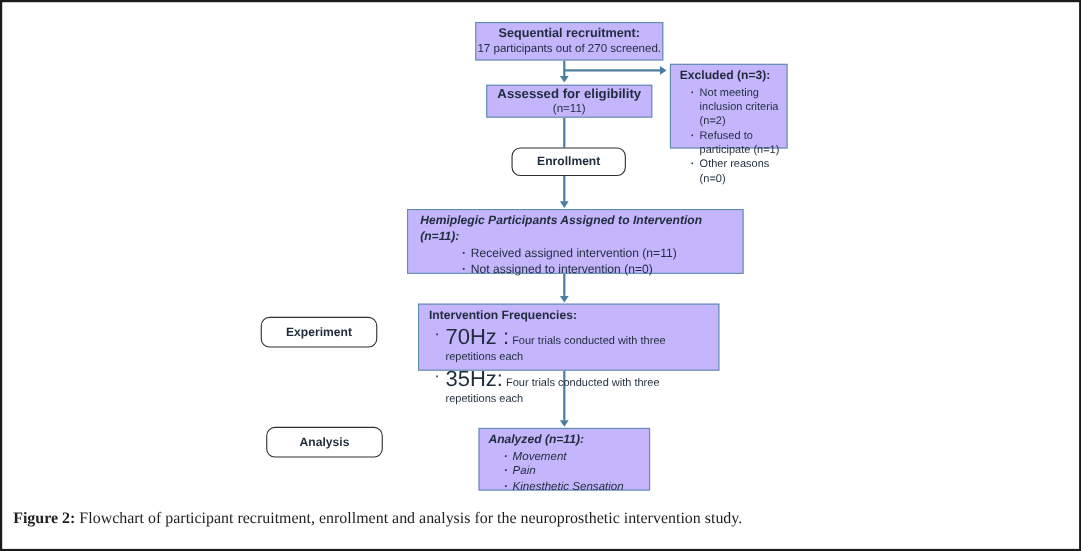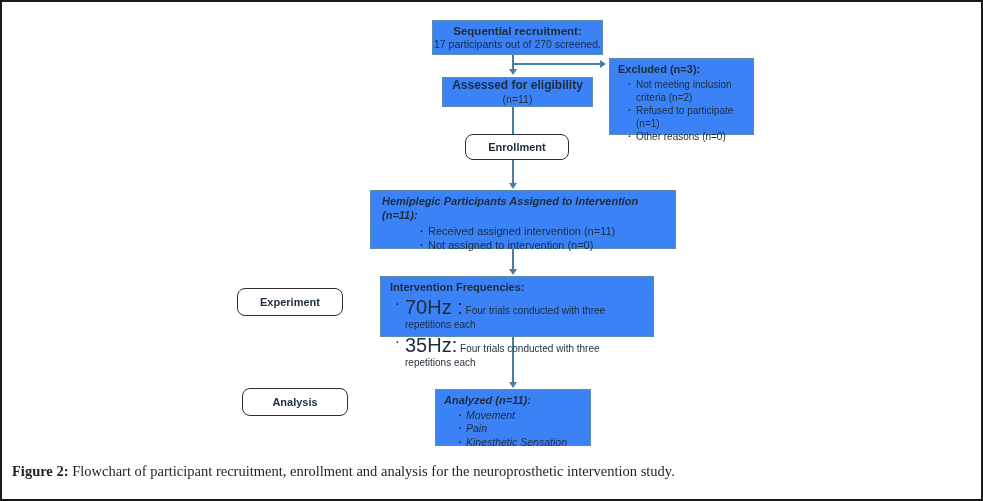--- a/index.html
+++ b/index.html
@@ -8,21 +8,21 @@
     width:983px;height:501px;
     box-sizing:border-box;
     border:2px solid #1a1a1a;
     background:#ffffff;
     font-family:"Liberation Sans", sans-serif;
     overflow:hidden;
   }
   .fbox{
     position:absolute;
     box-sizing:border-box;
-    background:#3b82f6;
+    background:#c4b5fd;
     border:1.6px solid #5d8cad;
     color:#1e2c3c;
   }
   .fbox.center{display:flex;flex-direction:column;align-items:center;justify-content:center;text-align:center;}
   .fbox .title{font-weight:bold;font-size:11.5px;line-height:1.25;}
   .fbox .subtitle{font-size:10.5px;line-height:1.25;}
   .fbox.list{padding:4px 6px 4px 8px;}
   .fbox.list .title{font-size:11px;}
   .bullets{margin:1px 0 0 0;}
   .bullet-item{
@@ -85,21 +85,21 @@
   <div class="arr-down" style="left:507px;top:267px;"></div>
 
   <div class="vline" style="left:510px;top:335px;height:45px;"></div>
   <div class="arr-down" style="left:507px;top:380px;"></div>
 
   <div class="fbox center" style="left:430px;top:18px;width:171px;height:35px;">
     <div class="title">Sequential recruitment:</div>
     <div class="subtitle">17 participants out of 270 screened.</div>
   </div>
 
-  <div class="fbox list" style="left:607px;top:56px;width:145px;height:77px;">
+  <div class="fbox list" style="left:607px;top:56px;width:107px;height:77px;">
     <div class="title">Excluded (n=3):</div>
     <div class="bullets">
       <div class="bullet-item">Not meeting inclusion criteria (n=2)</div>
       <div class="bullet-item">Refused to participate (n=1)</div>
       <div class="bullet-item">Other reasons (n=0)</div>
     </div>
   </div>
 
   <div class="fbox center" style="left:440px;top:75px;width:151px;height:30px;">
     <div class="title" style="font-size:12px;">Assessed for eligibility</div>

